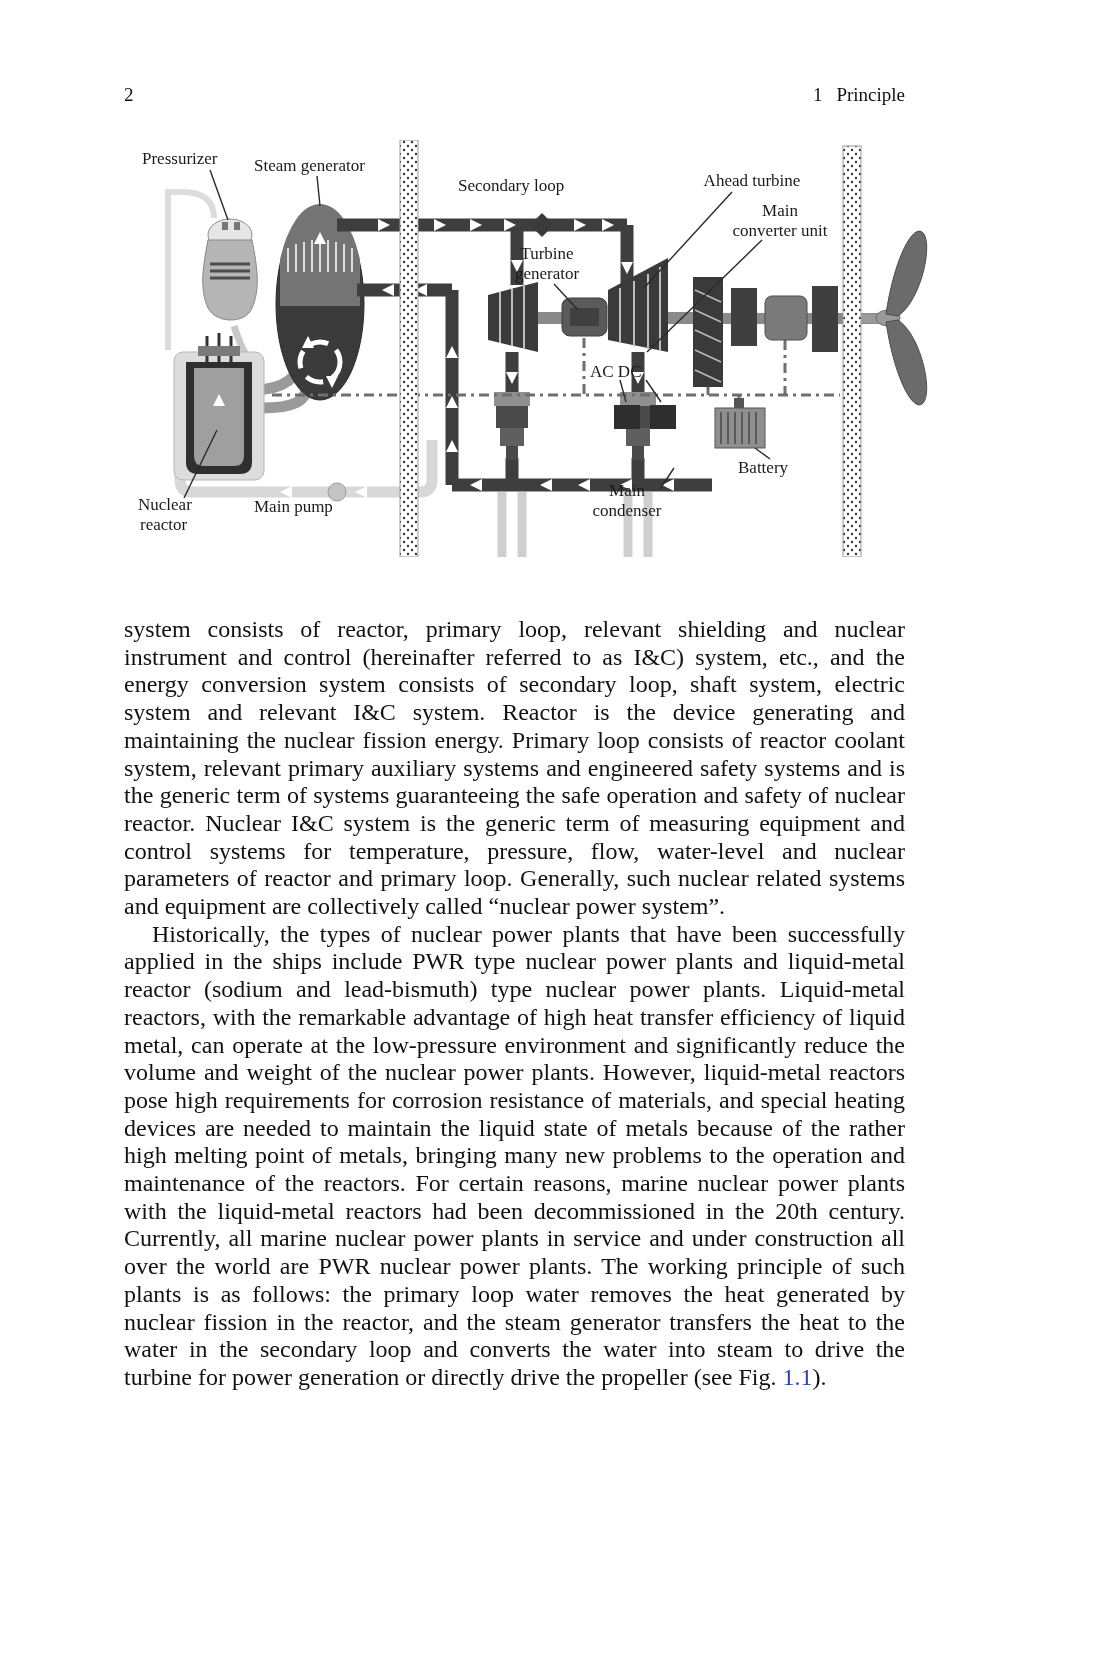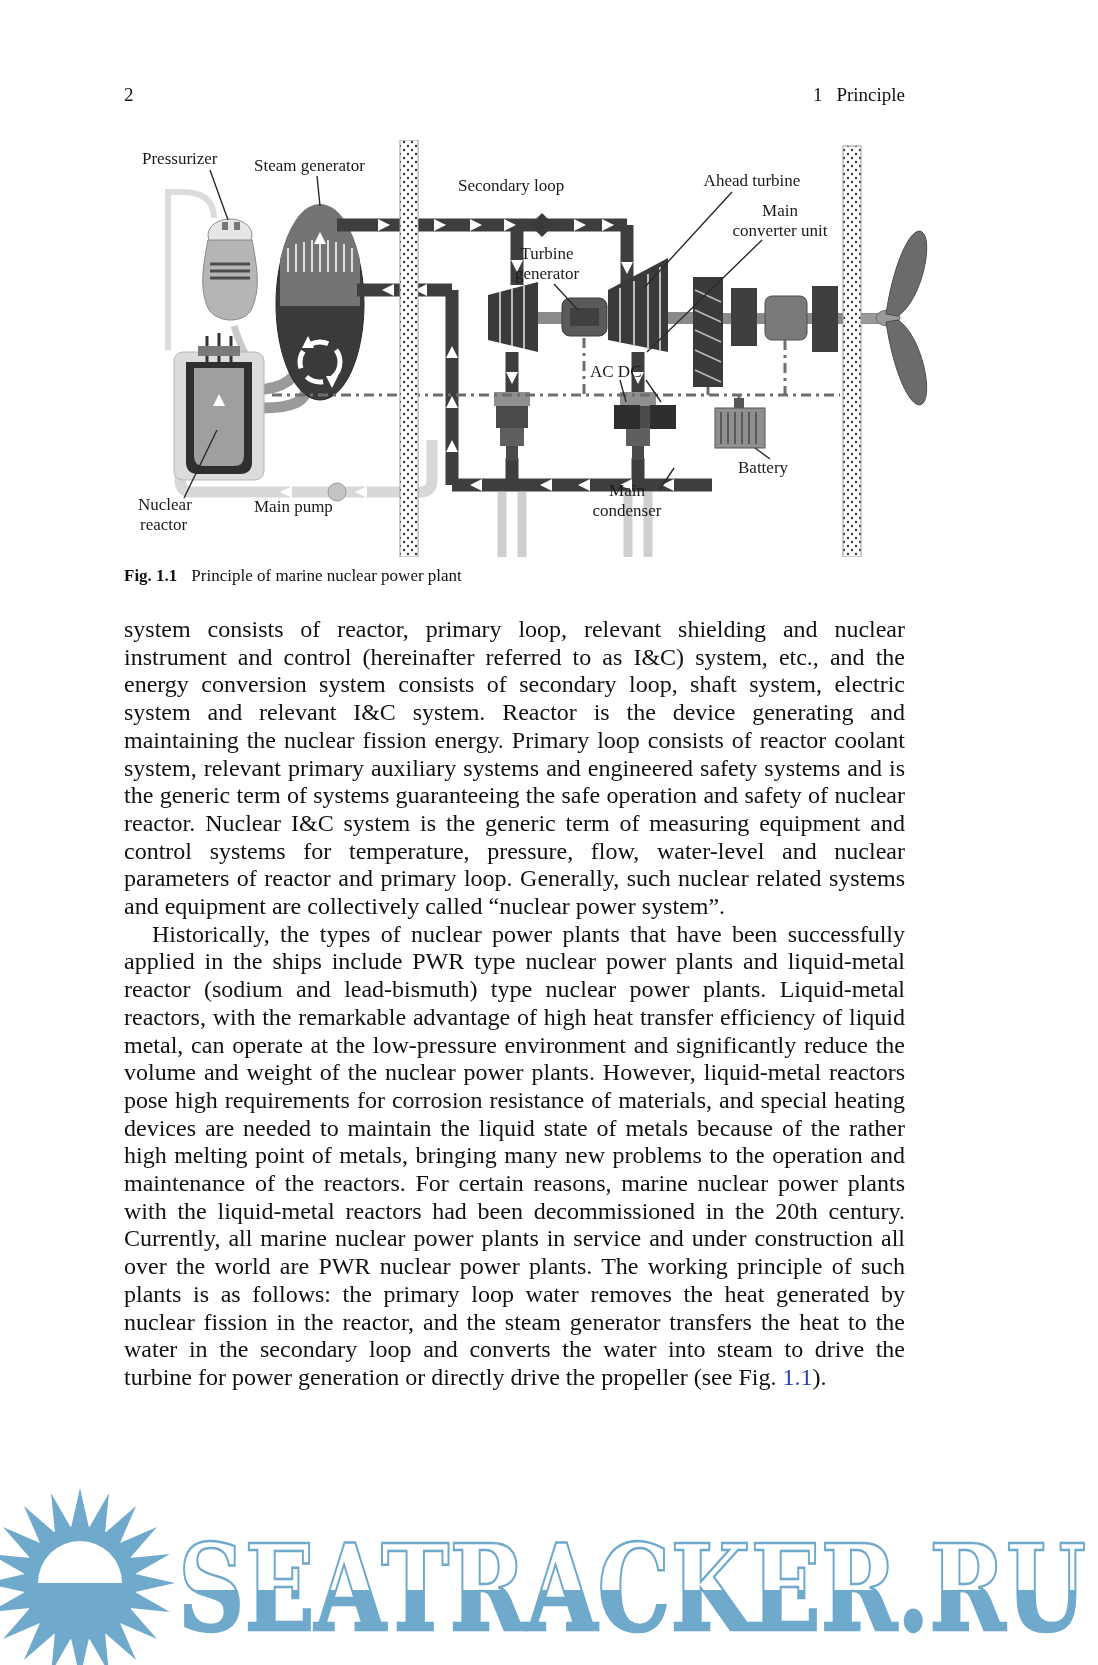--- a/index.html
+++ b/index.html
@@ -251,41 +251,20 @@
     <text class="lbl" x="468" y="237">AC DC</text>
     <text class="lbl" x="616" y="333">Battery</text>
     <text class="lbl" x="505" y="356" text-anchor="middle">Main</text>
     <text class="lbl" x="505" y="376" text-anchor="middle">condenser</text>
     <text class="lbl" x="16" y="370">Nuclear</text>
     <text class="lbl" x="18" y="390">reactor</text>
     <text class="lbl" x="132" y="372">Main pump</text>
   </svg>
   </div>
 
-  <div class="figcap">
-    <b>Fig. 1.1</b><span>Principle of marine nuclear power plant</span>
-  </div>
 
   <div class="bodytext">
     <p>system consists of reactor, primary loop, relevant shielding and nuclear instrument and control (hereinafter referred to as I&amp;C) system, etc., and the energy conversion system consists of secondary loop, shaft system, electric system and relevant I&amp;C system. Reactor is the device generating and maintaining the nuclear fission energy. Primary loop consists of reactor coolant system, relevant primary auxiliary systems and engineered safety systems and is the generic term of systems guaranteeing the safe operation and safety of nuclear reactor. Nuclear I&amp;C system is the generic term of measuring equipment and control systems for temperature, pressure, flow, water-level and nuclear parameters of reactor and primary loop. Generally, such nuclear related systems and equipment are collectively called “nuclear power system”.</p>
     <p class="indent"><span>Historically, the types of nuclear power plants that have been successfully applied in the ships include PWR type nuclear power plants and liquid-metal reactor (sodium and lead-bismuth) type nuclear power plants. Liquid-metal reactors, with the remarkable advantage of high heat transfer efficiency of liquid metal, can operate at the low-pressure environment and significantly reduce the volume and weight of the nuclear power plants. However, liquid-metal reactors pose high requirements for corrosion resistance of materials, and special heating devices are needed to maintain the liquid state of metals because of the rather high melting point of metals, bringing many new problems to the operation and maintenance of the reactors. For certain reasons, marine nuclear power plants with the liquid-metal reactors had been decommissioned in the 20th century. Currently, all marine nuclear power plants in service and under construction all over the world are PWR nuclear power plants. The working principle of such plants is as follows: the primary loop water removes the heat generated by nuclear fission in the reactor, and the steam generator transfers the heat to the water in the secondary loop and converts the water into steam to drive the turbine for power generation or directly drive the propeller (see Fig. </span><span class="figlink">1.1</span><span>).</span></p>
   </div>
 
-  <div class="wm">
-    <svg viewBox="0 0 1098 267" width="1098" height="267">
-      <defs>
-        <linearGradient id="wmGrad" x1="0" y1="0" x2="0" y2="1">
-          <stop offset="0" stop-color="#ffffff"></stop>
-            <stop offset="0.52" stop-color="#ffffff"></stop>
-          <stop offset="0.52" stop-color="#6FA9CC"></stop>
-            <stop offset="1" stop-color="#6FA9CC"></stop>
-        </linearGradient>
-      </defs>
-      <g>
-        <polygon fill="#6FA9CC" points="175,185 135,194 170,214 130,210 157,241 120,225 136,262 105,235 109,275 89,240 80,280 71,240 51,275 55,235 24,262 40,225 3,241 30,210 -10,214 25,194 -15,185 25,176 -10,156 30,160 3,129 40,145 24,108 55,135 51,95 71,130 80,90 89,130 109,95 105,135 136,108 120,145 157,129 130,160 170,156 135,176"></polygon>
-        <circle cx="80" cy="185" r="57" fill="#6FA9CC"></circle>
-        <path d="M 38 185 A 42 42 0 0 1 122 185 Z" fill="#ffffff"></path>
-      </g>
-      <text x="178" y="232" font-family="DejaVu Serif, serif" font-weight="bold" font-size="120" textLength="908" lengthAdjust="spacingAndGlyphs" fill="url(#wmGrad)" stroke="#6FA9CC" stroke-width="2.5">SEATRACKER.RU</text>
-    </svg>
-  </div>
 
 </div>
 
 </body></html>

